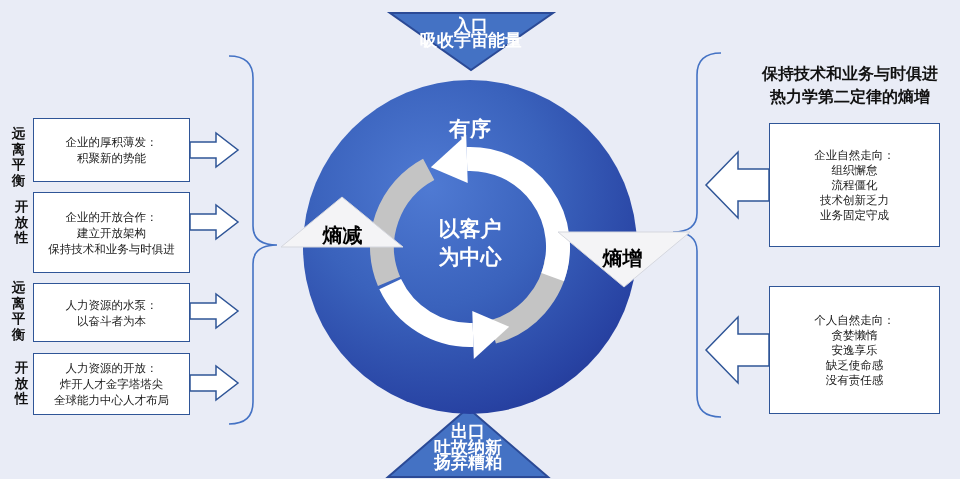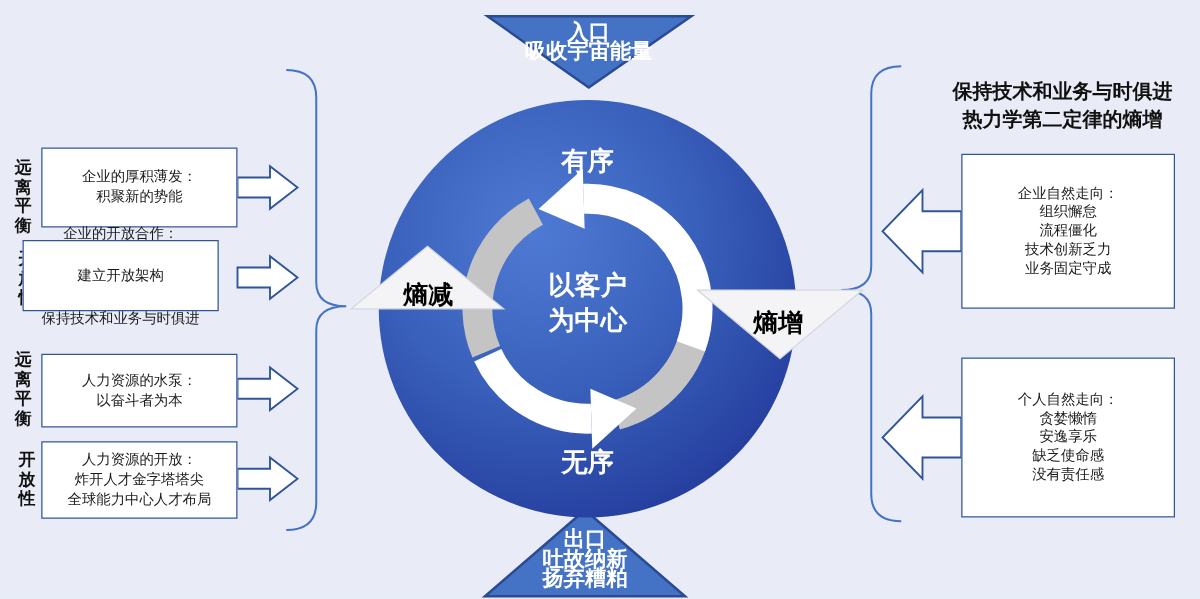--- a/index.html
+++ b/index.html
@@ -71,21 +71,21 @@
 
   <div class="txt vlabel" style="left:10px;top:126px;">远离平衡</div>
   <div class="txt vlabel" style="left:13px;top:199px;">开放性</div>
   <div class="txt vlabel" style="left:10px;top:280px;">远离平衡</div>
   <div class="txt vlabel" style="left:13px;top:360px;">开放性</div>
 
   <div class="box" style="left:33px;top:118px;width:157px;height:64px;">
     <div class="line">企业的厚积薄发：</div>
     <div class="line">积聚新的势能</div>
   </div>
-  <div class="box" style="left:18px;top:192px;width:157px;height:57px;gap:18px;">
+  <div class="box" style="left:33px;top:192px;width:157px;height:81px;">
     <div class="line">企业的开放合作：</div>
     <div class="line">建立开放架构</div>
     <div class="line">保持技术和业务与时俱进</div>
   </div>
   <div class="box" style="left:33px;top:283px;width:157px;height:59px;">
     <div class="line">人力资源的水泵：</div>
     <div class="line">以奋斗者为本</div>
   </div>
   <div class="box" style="left:33px;top:353px;width:157px;height:62px;">
     <div class="line">人力资源的开放：</div>
@@ -115,19 +115,18 @@
   <div class="txt tri-label" style="left:389px;top:424px;width:158px;line-height:15.5px;">
     <div class="line">出口</div>
     <div class="line">吐故纳新</div>
     <div class="line">扬弃糟粕</div>
   </div>
 
   <div class="txt entropy-label" style="left:300px;top:222px;width:85px;">熵减</div>
   <div class="txt entropy-label" style="left:580px;top:245px;width:85px;">熵增</div>
 
   <div class="txt circle-label" style="left:420px;top:115px;width:100px;">有序</div>
-  <div class="txt circle-label" style="left:420px;top:356px;width:100px;">无序</div>
   <div class="txt core-label" style="left:410px;top:215px;width:120px;">
     <div>以客户</div>
     <div>为中心</div>
   </div>
 
 </div>
 
 </body></html>

